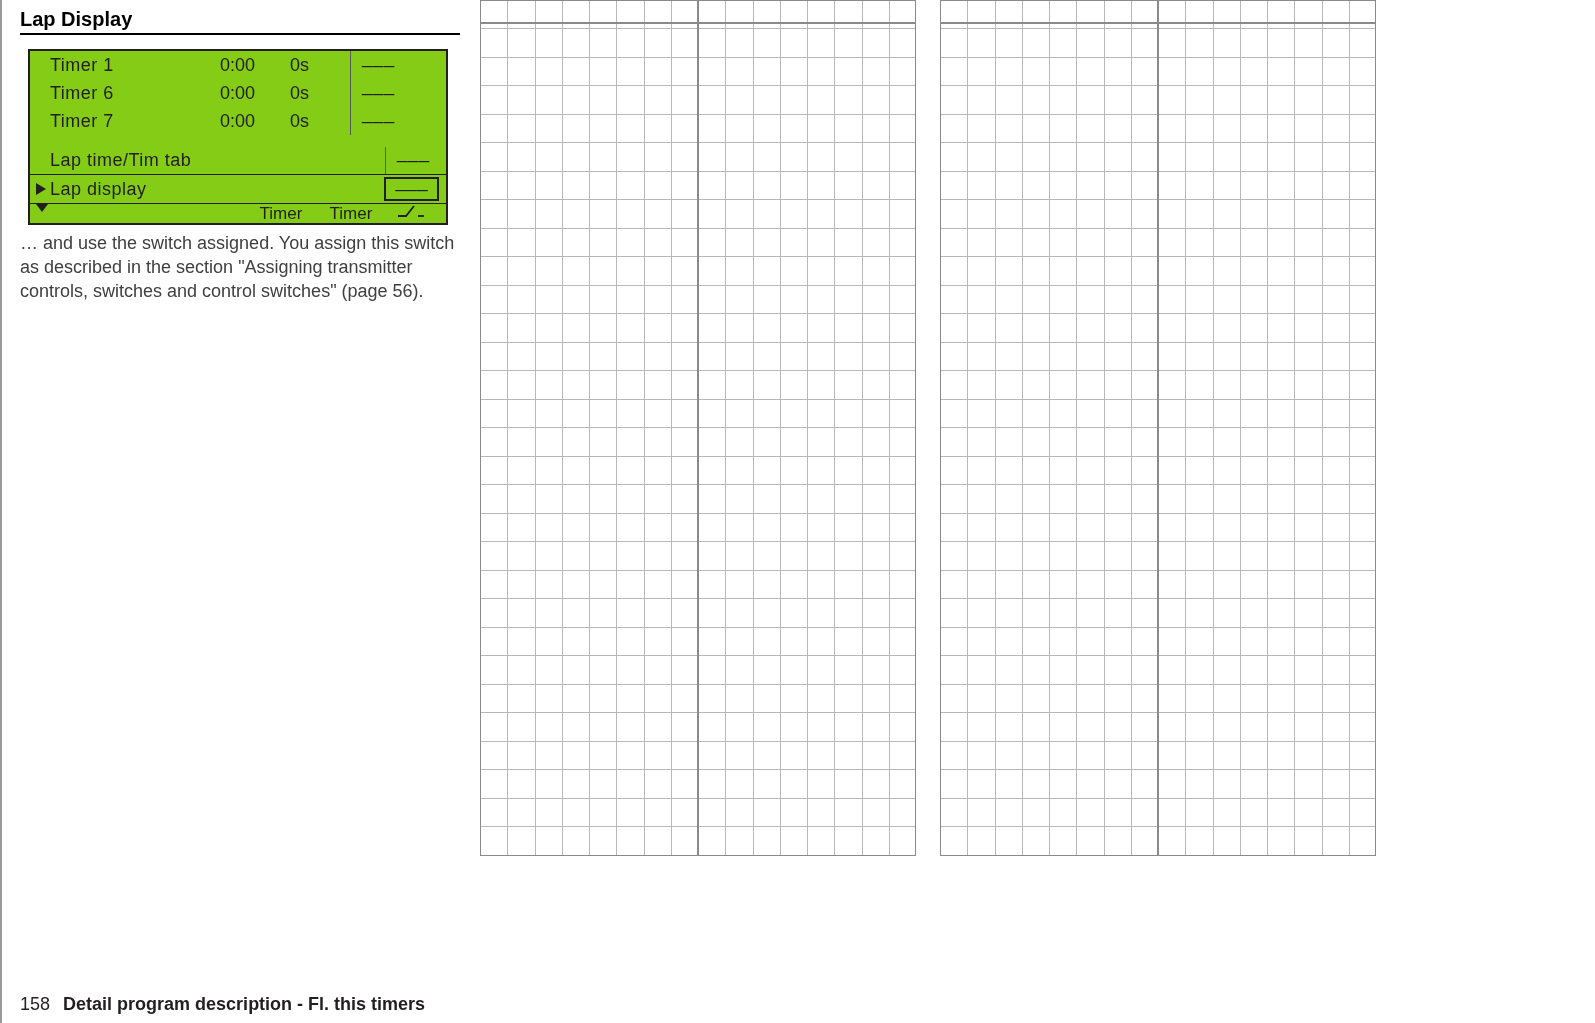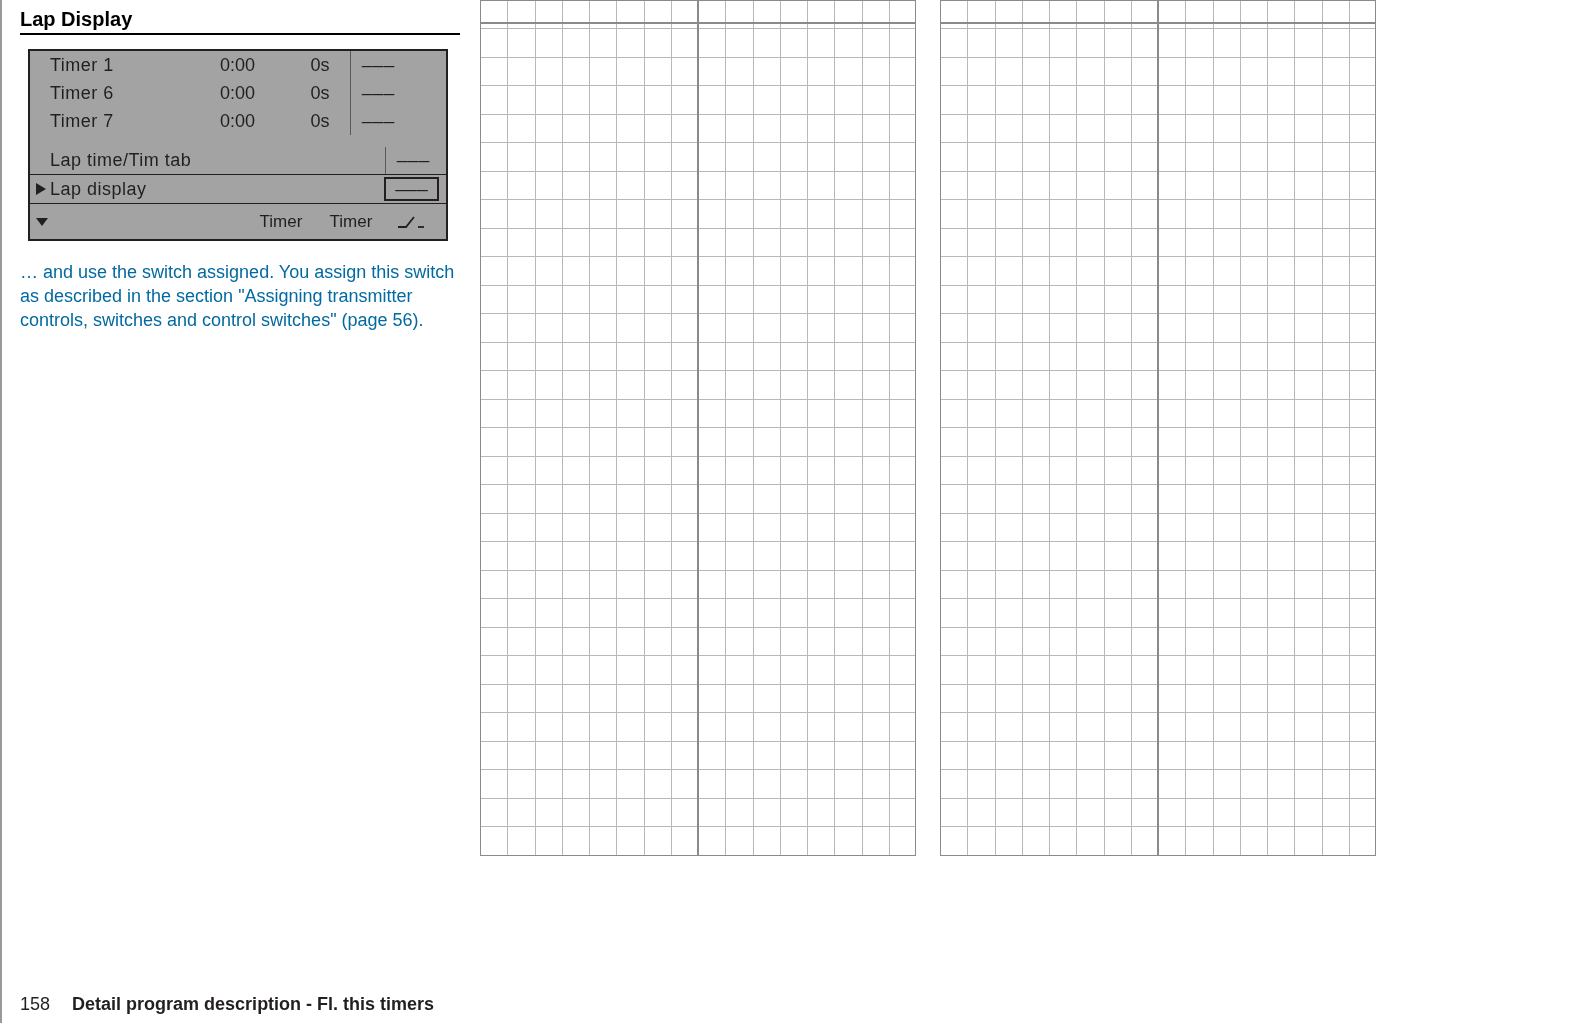--- a/index.html
+++ b/index.html
@@ -30,37 +30,37 @@
     border-bottom: 2px solid #000;
     padding-bottom: 2px;
     margin-bottom: 14px;
   }
 
   
   .lcd {
     width: 420px;
     margin-left: 8px;
     border: 2px solid #231f20;
-    background: #a3a3a3;
+    background: #84cc16;
     font-family: Arial, Helvetica, sans-serif;
     color: #231f20;
   }
   .lcd-inner {
     position: relative;
   }
   .lcd-row {
     display: flex;
     align-items: center;
     font-size: 18px;
     height: 28px;
     padding: 0 6px 0 20px;
   }
   .lcd-row .lbl { flex: 0 0 170px; letter-spacing: 0.5px;}
   .lcd-row .t1  { flex: 0 0 70px; text-align: left; }
-  .lcd-row .t2  { flex: 0 0 60px; text-align: center; }
+  .lcd-row .t2  { flex: 0 0 60px; }
   .lcd-row .sw  { flex: 0 0 55px; text-align: center; font-family: monospace; border-left: 1px solid #5a5a5a; height:100%; display:flex; align-items:center; justify-content:center;}
   .lcd-row.lap .lbl { flex: 0 0 300px; }
   .lcd-row.lap .sw { border-left:1px solid #5a5a5a;}
   .lcd-sel-row {
     display: flex;
     align-items: center;
     font-size: 18px;
     height: 28px;
     padding: 0 6px 0 6px;
   }
@@ -69,37 +69,36 @@
   .lcd-sel-row .swbox {
     flex: 0 0 55px;
     height: 24px;
     border: 2px solid #231f20;
     display:flex; align-items:center; justify-content:center;
     font-family: monospace;
     margin-left: 48px;
   }
   .lcd-footer {
     display:flex;
-    align-items:center;
     font-size: 17px;
-    height: 36px;
+    height: 20px;
     padding: 0 6px 0 6px;
     border-top: 1px solid #231f20;
   }
   .lcd-footer .down { flex:0 0 60px; text-align:center;}
   .lcd-footer .sp   { flex:0 0 150px;}
   .lcd-footer .ft1  { flex:0 0 70px; text-align:center;}
   .lcd-footer .ft2  { flex:0 0 70px; text-align:center;}
   .lcd-footer .swic { flex:1; display:flex; justify-content:flex-end; padding-right:14px;}
 
   .paragraph {
-    margin-top: 20px;
+    margin-top: 7px;
     font-size: 18px;
     line-height: 1.32;
-    color: #0369a1;
+    color: #404040;
   }
 
   
   .gridpanel {
     position: absolute;
     top: 0;
     width: 436px;
     height: 856px;
     background: #fff;
   }
@@ -130,21 +129,21 @@
   }
 
   
   .pgfoot {
     position:absolute;
     left: 18px;
     bottom: 8px;
     font-size: 18px;
     color:#231f20;
   }
-  .pgfoot .num { font-weight: normal; margin-right: 17px;}
+  .pgfoot .num { font-weight: normal; margin-right: 8px;}
   .pgfoot .txt { font-weight: bold; }
 
   
   svg { display:block; }
 </style>
 </head>
 <body>
 
 <div class="col-left">
   <div class="section-title">Lap Display</div>

